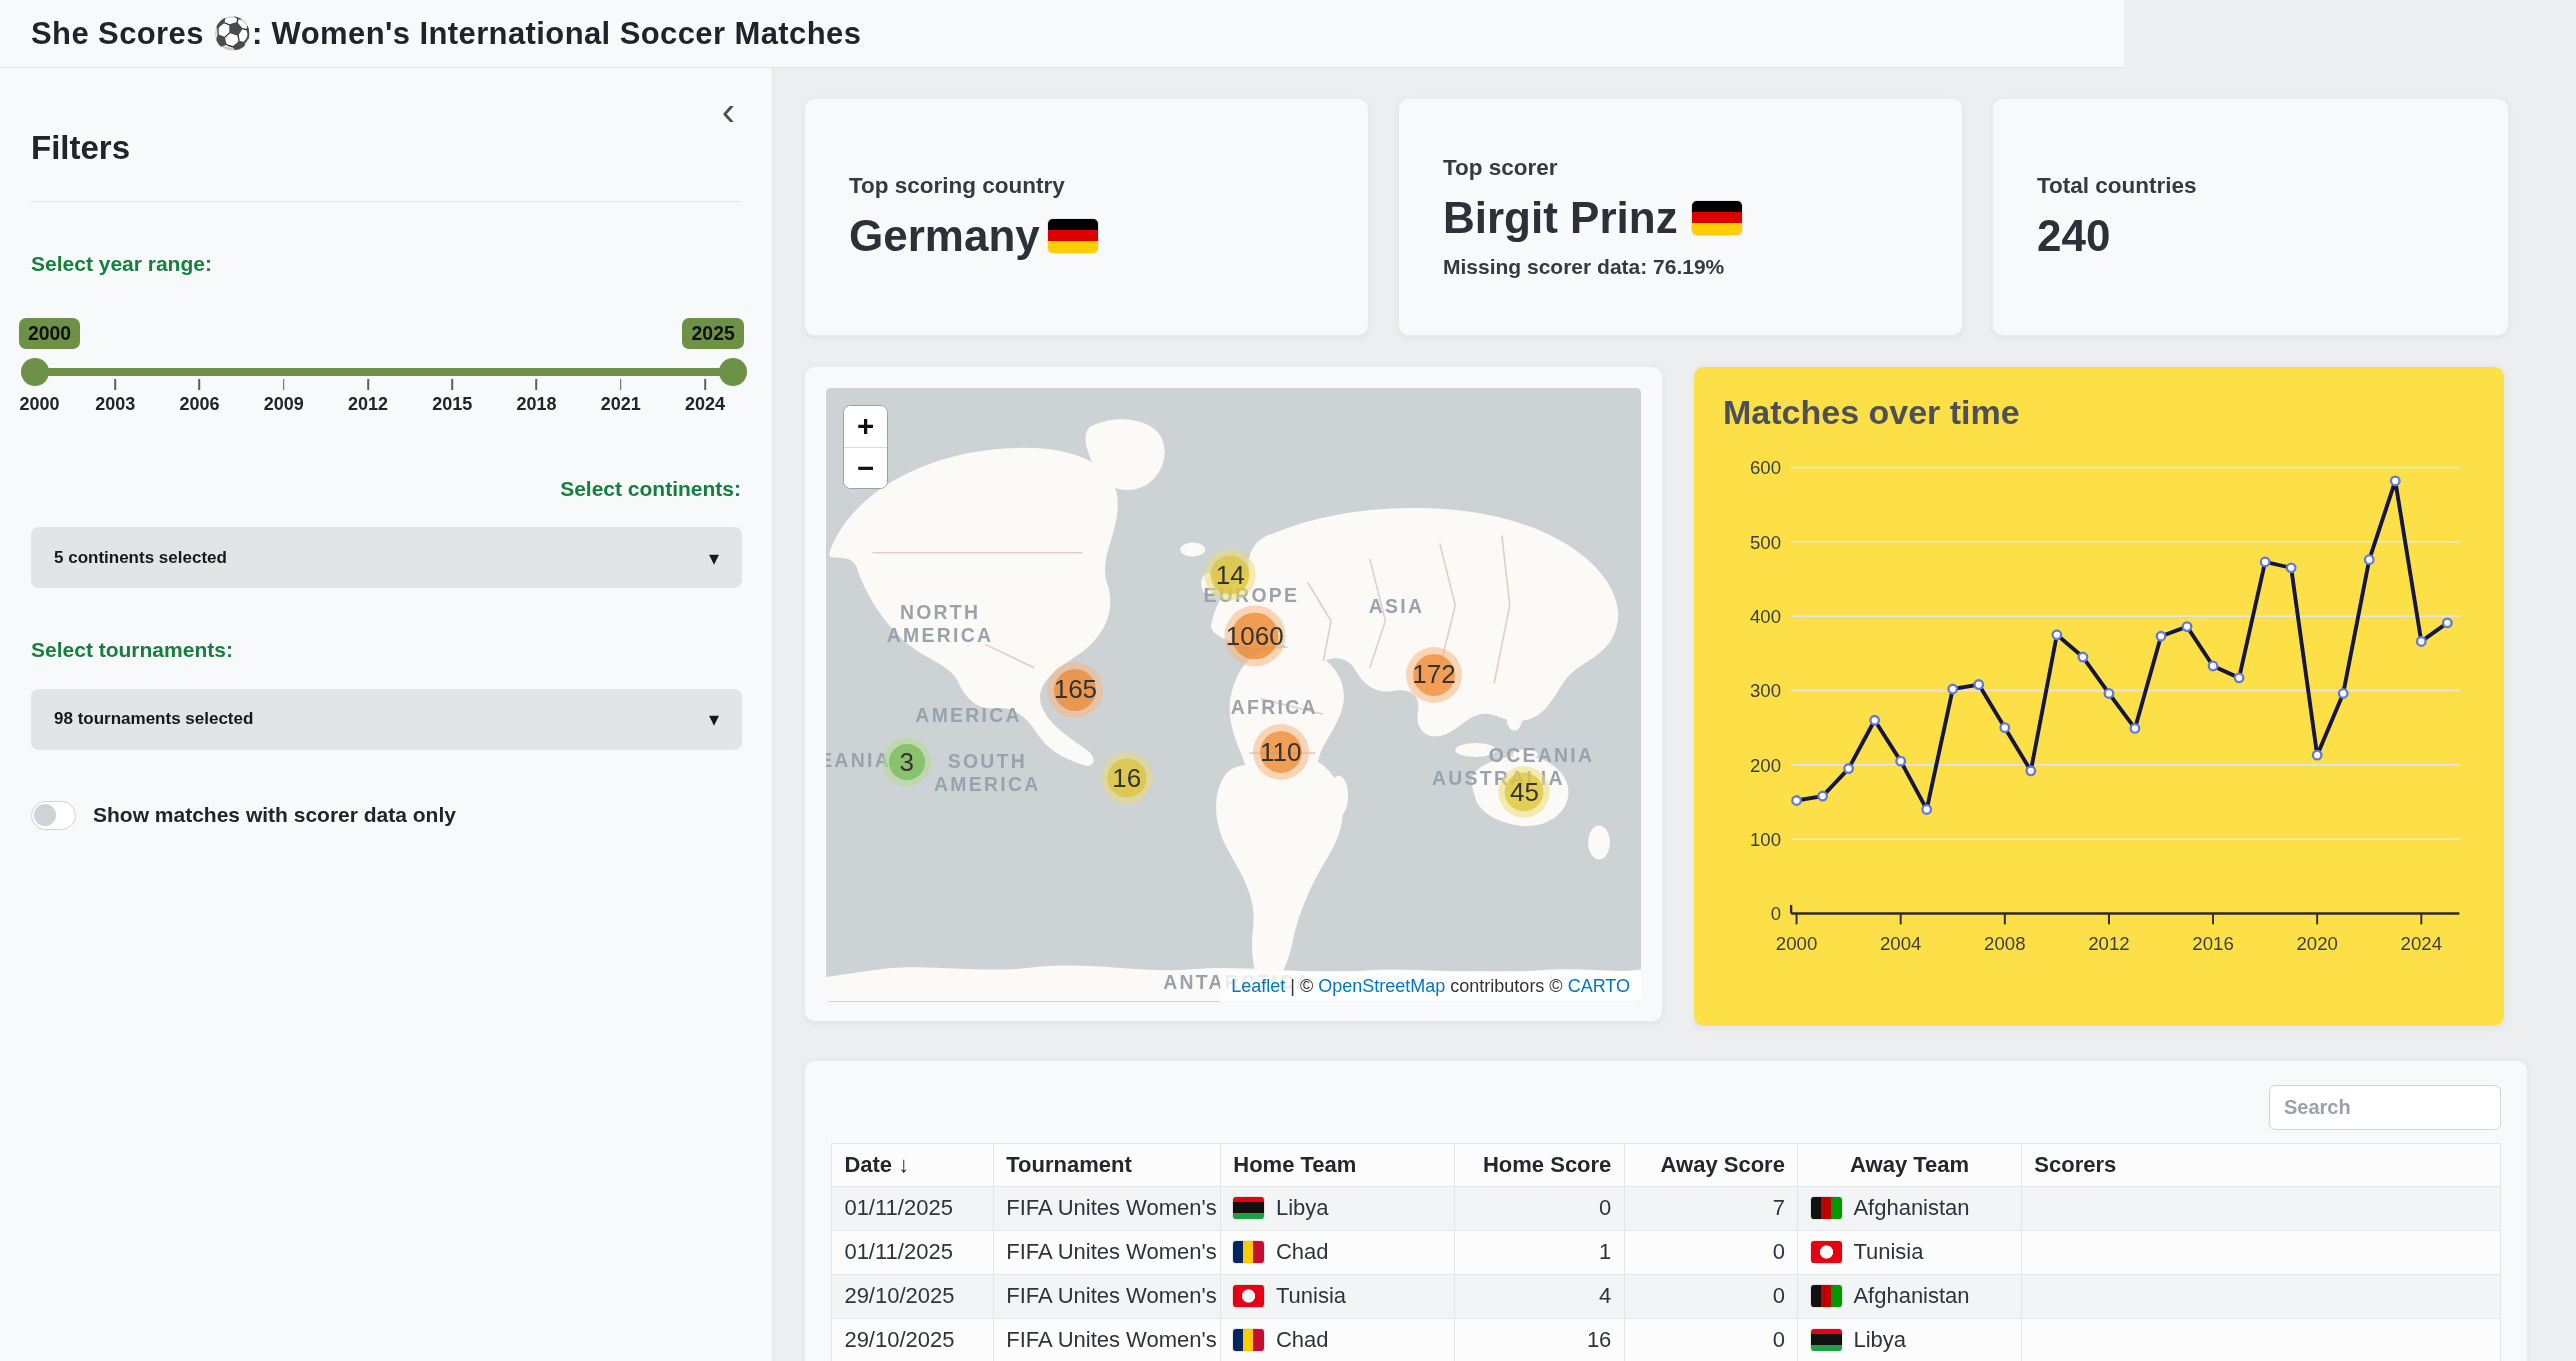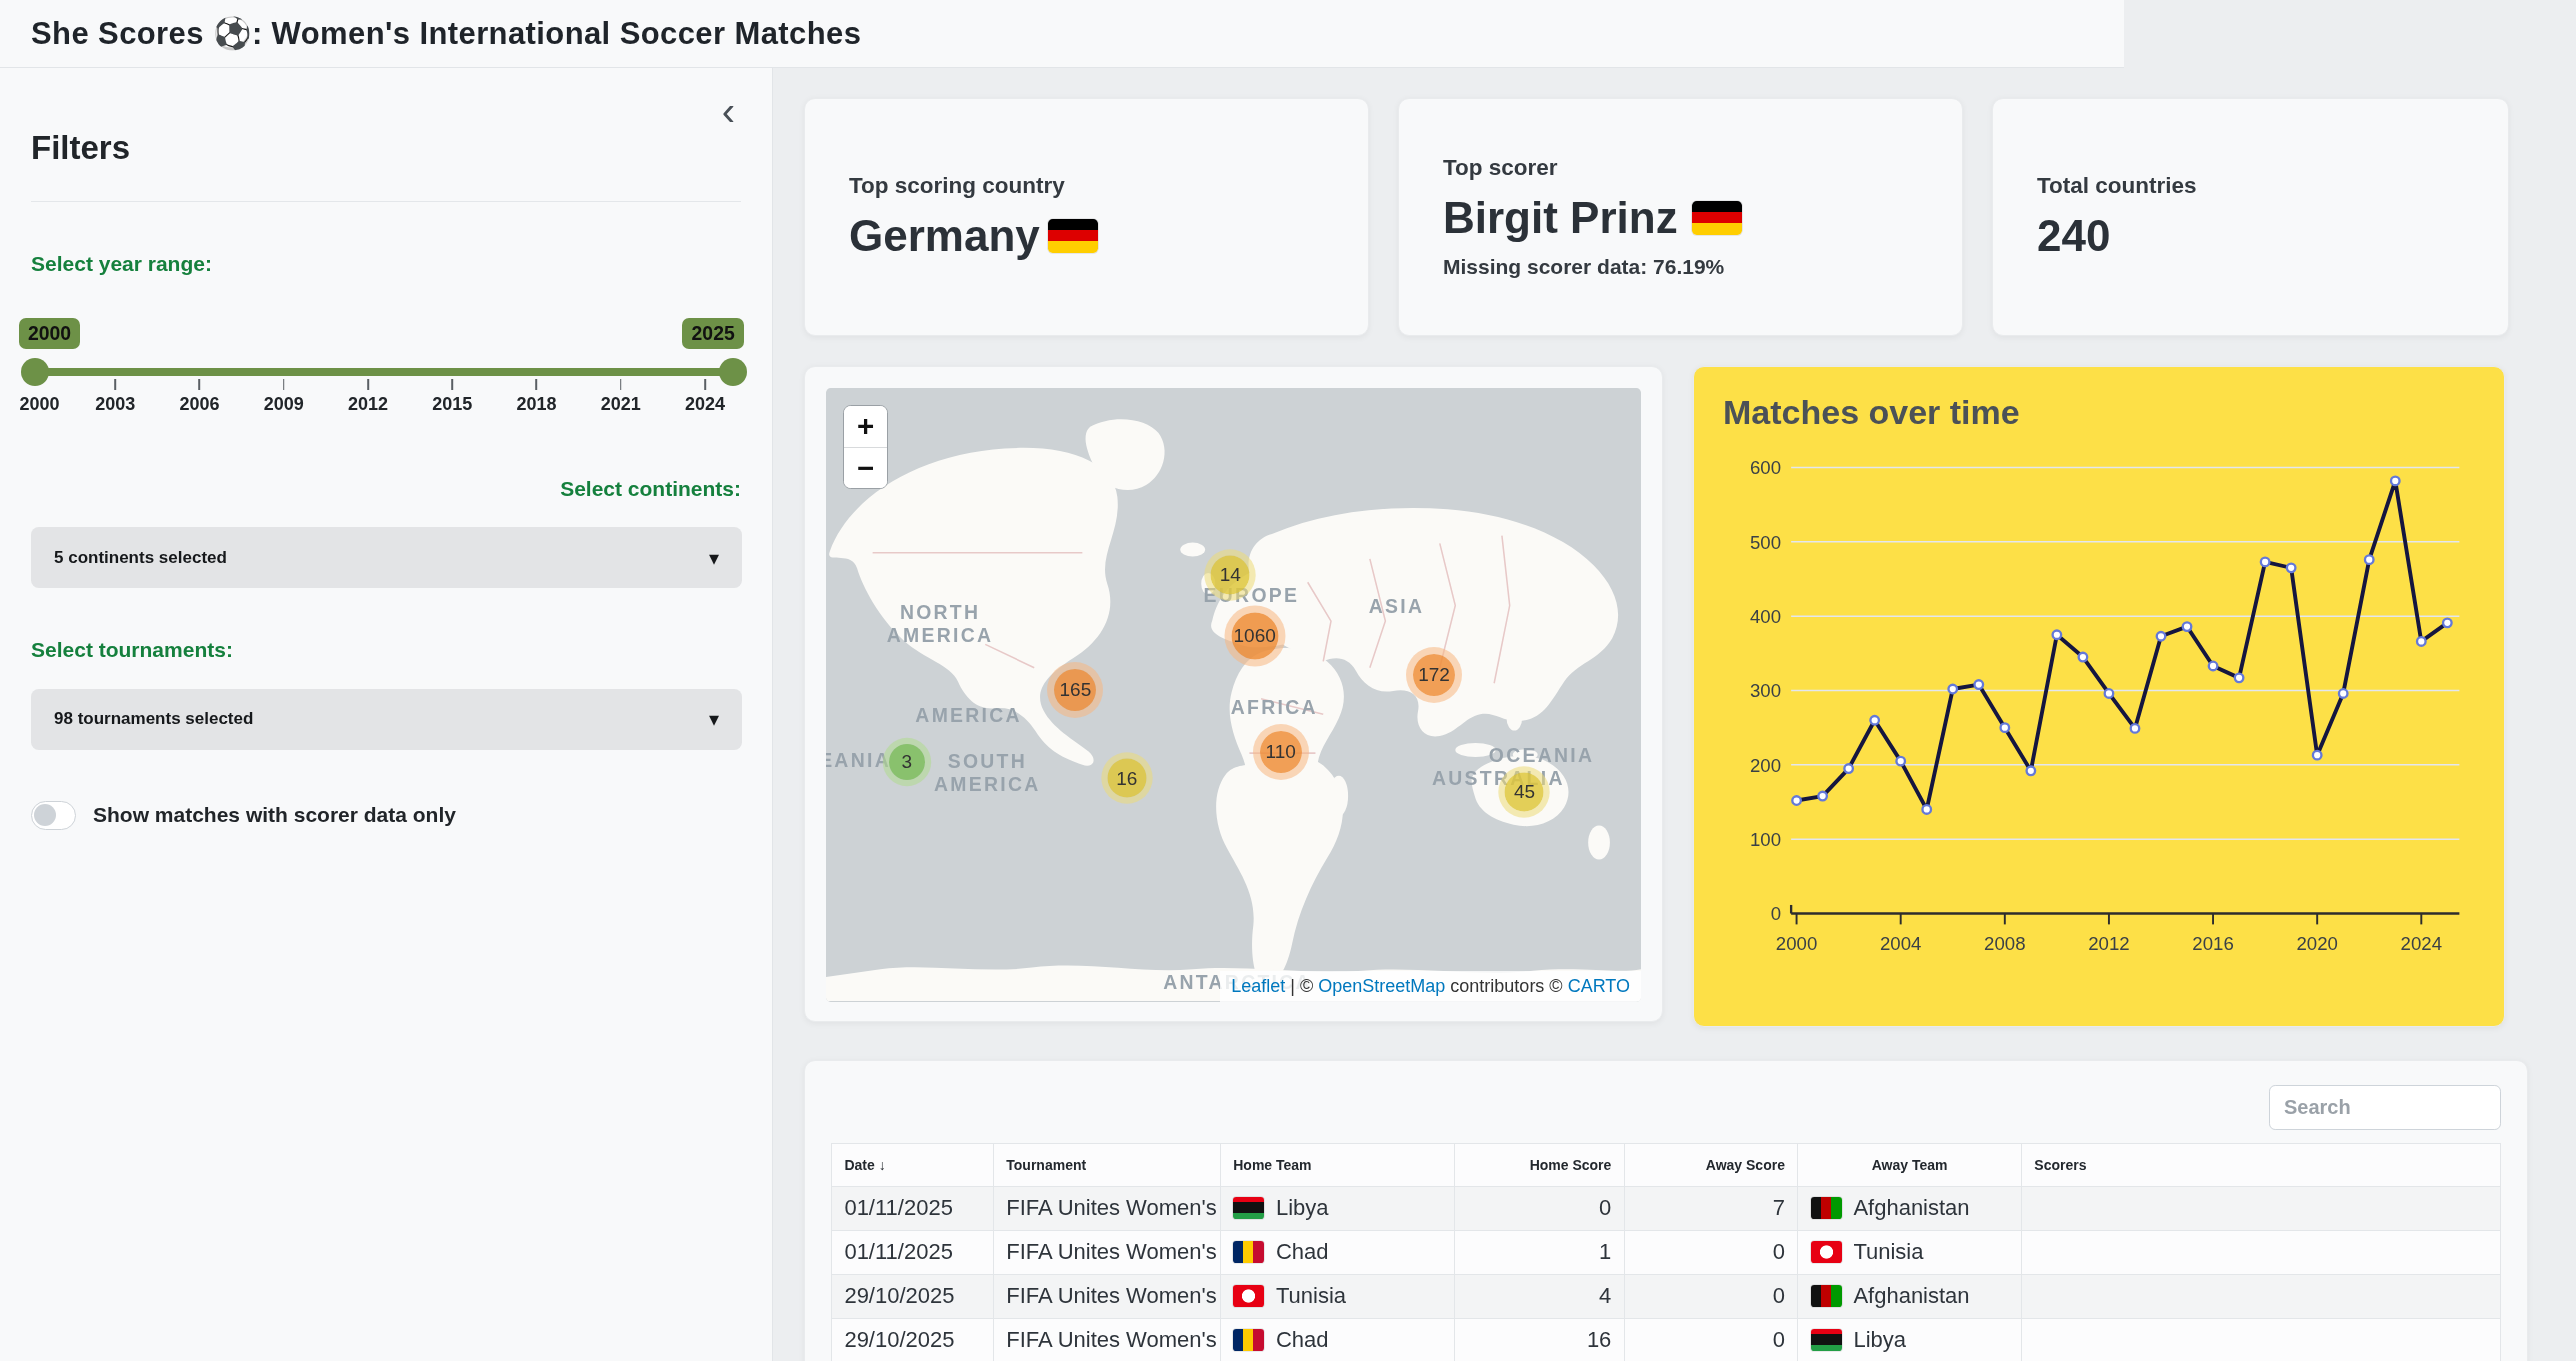--- a/index.html
+++ b/index.html
@@ -65,21 +65,21 @@
   .middle { display:flex; gap:29.5px; margin-top:29.5px;}
   
   .map-card { width:859px; height:656px; background:#f8f9fa; border:0.8px solid #e9ebed;
     border-radius:11px; box-shadow:0 1.6px 6.2px rgba(0,0,0,.05); padding:21px;}
   .map { position:relative; width:815px; height:614px; background:#cdd2d5; border-radius:4.7px; overflow:hidden;}
   .map svg.land { position:absolute; inset:0; }
   .maplabel { position:absolute; transform:translate(-50%,-50%); color:#98a3ac; font-weight:700;
     letter-spacing:2.3px; font-size:19.4px; white-space:pre-line; text-align:center; line-height:1.2; pointer-events:none;}
   .cluster { position:absolute; transform:translate(-50%,-50%); border-radius:50%;
     display:flex; align-items:center; justify-content:center; color:#333; cursor:pointer;}
-  .cluster span { font-size:19px; }
+  .cluster span { font-size:26px; }
   .cluster.small  { width:36px; height:36px; background:rgba(125,190,90,.85); box-shadow:0 0 0 6.2px rgba(176,219,142,.55);}
   .cluster.medium { width:39px; height:39px; background:rgba(222,199,60,.85); box-shadow:0 0 0 6.2px rgba(236,219,120,.55);}
   .cluster.large  { width:42px; height:42px; background:rgba(238,142,58,.85); box-shadow:0 0 0 7px rgba(247,182,130,.55);}
   .cluster.xlarge { width:47px; height:47px; background:rgba(238,142,58,.88); box-shadow:0 0 0 7px rgba(247,182,130,.55);}
   .zoomctl { position:absolute; left:17px; top:17px; width:45px; background:#fff;
     border:1.6px solid #9aa0a5; border-radius:7.8px; overflow:hidden; z-index:4;}
   .zoomctl button { display:block; width:100%; height:41px; background:#fff; border:none;
     font-size:29.5px; font-weight:700; color:#111; cursor:pointer; line-height:1;}
   .zoomctl button + button { border-top:0.8px solid #d8dadc; }
   .attribution { position:absolute; right:0; bottom:0; background:rgba(255,255,255,.8);
@@ -93,21 +93,21 @@
 
   
   .table-card { margin-top:33px; width:1724px; height:404px; background:#f8f9fa; border:0.8px solid #e9ebed;
     border-radius:11px 11px 0 0; box-shadow:0 1.6px 6.2px rgba(0,0,0,.05); padding:24px 26px 0;}
   .search-row { display:flex; justify-content:flex-end; }
   .search-input { width:232px; height:45px; border:1.6px solid #ced4da; border-radius:6.2px;
     background:#fff; font-size:20px; padding:0 14px; color:#212529; font-family:inherit;}
   .search-input::placeholder { color:#9aa1a8; font-weight:700;}
   table { margin-top:13.2px; width:100%; border-collapse:collapse; table-layout:fixed;
     border-top:1.6px solid #e3e6e9; background:#fcfcfd;}
-  th { font-size:14px; font-weight:700; color:#23282e; text-align:left; height:43px;
+  th { font-size:22px; font-weight:700; color:#23282e; text-align:left; height:43px;
     padding:0 12.4px; border-right:0.8px solid #e3e6e9; white-space:nowrap; overflow:hidden; cursor:pointer;}
   th:first-child, td:first-child { border-left:0.8px solid #e3e6e9; }
   td { font-size:22px; color:#2e343b; height:44px; padding:0 12.4px; border-right:0.8px solid #e3e6e9;
     border-top:0.8px solid #e3e6e9; white-space:nowrap; overflow:hidden;}
   tr.odd td { background:#f3f4f5; }
   th.num, td.num { text-align:right; }
   .team-cell { display:flex; align-items:center; }
 </style>
 </head>
 <body>

